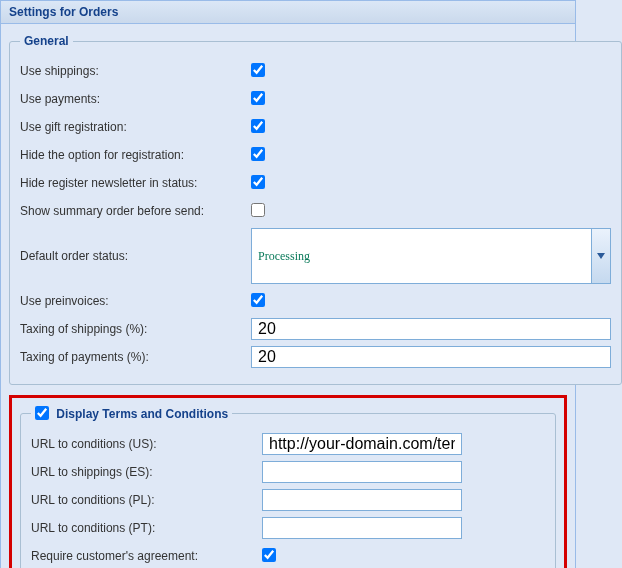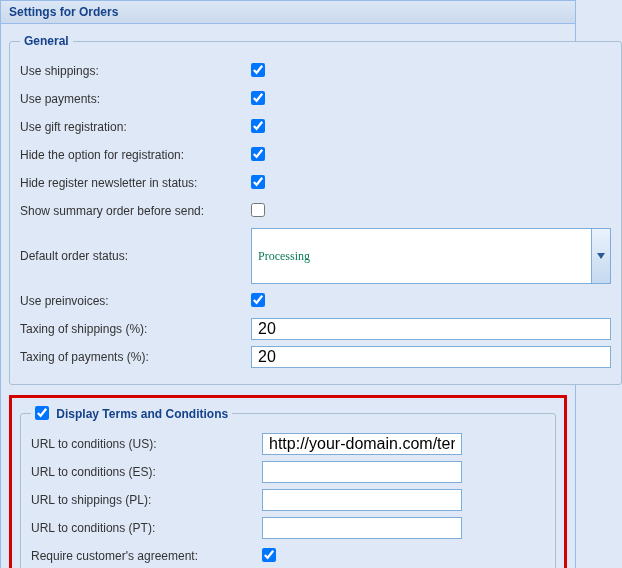--- a/index.html
+++ b/index.html
@@ -183,26 +183,26 @@
           <input type="checkbox" checked="" style="">
           <span>Display Terms and Conditions</span>
         </legend>
 
         <div class="form-row">
           <div class="form-label">URL to conditions (US):</div>
           <div class="form-field"><input class="text-input short" value="http://your-domain.com/terms-and-con" style=""></div>
         </div>
 
         <div class="form-row">
-          <div class="form-label">URL to conditions (ES):</div>
+          <div class="form-label">URL to shippings (ES):</div>
           <div class="form-field"><input class="text-input short" value="" style=""></div>
         </div>
 
         <div class="form-row">
-          <div class="form-label">URL to shippings (PL):</div>
+          <div class="form-label">URL to conditions (PL):</div>
           <div class="form-field"><input class="text-input short" value="" style=""></div>
         </div>
 
         <div class="form-row">
           <div class="form-label">URL to conditions (PT):</div>
           <div class="form-field"><input class="text-input short" value="" style=""></div>
         </div>
 
         <div class="form-row">
           <div class="form-label">Require customer's agreement:</div>

